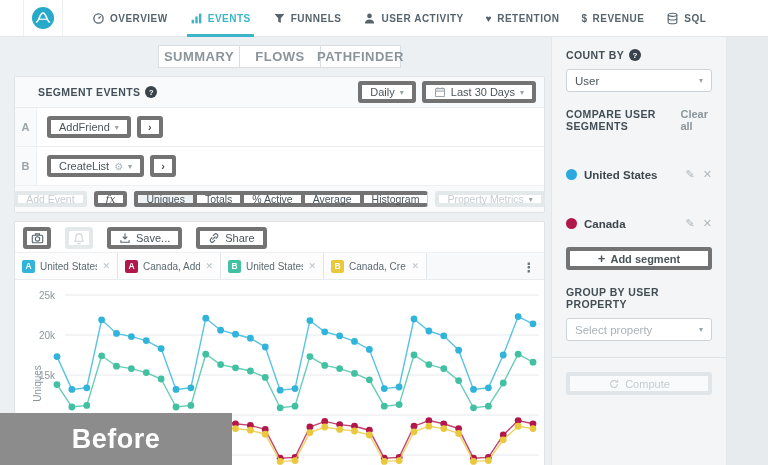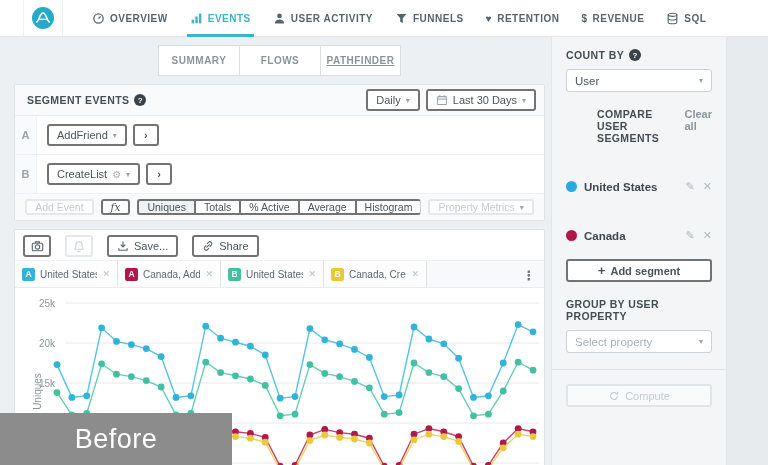--- a/index.html
+++ b/index.html
@@ -16,32 +16,32 @@
   .nav-item.active::after { content:""; position:absolute; left:8px; right:8px; bottom:-1px; height:3px; background:#3bb5c7; }
 
   
   .content { display:flex; height:428px; }
   .main { width:551px; padding:8px 6px 0 14px; }
   .sidebar { width:176px; background:#f3f5f7; border-left:1px solid #e3e7ea; border-right:1px solid #e3e7ea; padding:12px 14px 16px 14px; }
   .right-strip { flex:1; background:#e7ebee; }
 
   
   .subtabs { display:flex; justify-content:center; margin-bottom:8px; }
-  .subtab { width:81px; height:31px; background:#fff; border:1px solid #d9dee2; border-right:none; font-size:10px; font-weight:bold; letter-spacing:.5px; color:#8a949b; display:flex; align-items:center; justify-content:center; cursor:pointer; }
-  .subtab:last-child { border-right:1px solid #d9dee2;text-decoration:underline; }
+  .subtab { width:81px; height:23px; background:#fff; border:1px solid #d9dee2; border-right:none; font-size:13px; font-weight:bold; letter-spacing:.5px; color:#8a949b; display:flex; align-items:center; justify-content:center; cursor:pointer; }
+  .subtab:last-child { border-right:1px solid #d9dee2; }
   .subtab.active { background:#41c4ad; border-color:#41c4ad; color:#fff; }
 
   
   .panel { background:#fff; border:1px solid #dfe3e6; border-radius:2px; }
   .seg-panel { margin-bottom:8px; }
   .seg-header { height:31px; background:#f8fafb; border-bottom:1px solid #e8ecee; display:flex; align-items:center; padding:0 8px 0 12px; }
-  .seg-title { font-size:10.5px; font-weight:bold; letter-spacing:.4px; color:#45505 c6; color:#45505a; display:flex; align-items:center; gap:5px; }
+  .seg-title { font-size:10.5px; font-weight:bold; letter-spacing:.4px; color:#45505 c6; color:#45505a; display:flex; align-items:center; gap:5px;margin-left:11px; }
   .help-dot { width:12px; height:12px; border-radius:50%; background:#38434b; color:#fff; font-size:8px; font-weight:bold; display:inline-flex; align-items:center; justify-content:center; cursor:pointer; }
   .seg-header-right { margin-left:auto; display:flex; gap:6px; }
-  .btn { background:#fff; border:2px solid #737373; border-radius:3px; font-size:11px; color:#4a555b; display:inline-flex; align-items:center; gap:5px; padding:0 8px; height:22px; cursor:pointer; white-space:nowrap; }
+  .btn { background:#fff; border:4px solid #737373; border-radius:3px; font-size:11px; color:#4a555b; display:inline-flex; align-items:center; gap:5px; padding:0 8px; height:22px; cursor:pointer; white-space:nowrap; }
   .btn .caret { font-size:8px; color:#9aa4aa; }
   .seg-row { height:39px; display:flex; align-items:stretch; border-bottom:1px solid #eef1f3; }
   .seg-key { width:22px; background:#f8fafb; border-right:1px solid #eef1f3; display:flex; align-items:center; justify-content:center; font-size:11px; font-weight:bold; color:#9aa5ab; }
   .seg-row-body { display:flex; align-items:center; gap:6px; padding:0 10px; }
   .chev-btn { width:26px; justify-content:center; font-weight:bold; color:#4a555b; }
   .gear { color:#a9b3b9; font-size:10px; }
   .seg-footer { height:26px; background:#f8fafb; display:flex; align-items:center; justify-content:center; gap:7px; }
   .btn.sm { height:16px; font-size:10.5px; }
   .btn.disabled { border-color:#e3e8ea; color:#c5cdd2; cursor:default; }
   .fx { font-style:italic; font-family:"DejaVu Serif",serif; }
@@ -63,35 +63,35 @@
   .legend-menu { position:absolute; right:6px; top:4px; width:18px; height:20px; display:flex; align-items:center; justify-content:center; font-size:13px; font-weight:bold; color:#6b767c; cursor:pointer; }
   .chart-area { position:relative; padding-top:4px; height:187px; }
   .ylabel { position:absolute; left:4px; top:98px; transform:rotate(-90deg); transform-origin:center; font-size:10px; color:#8b969c; }
 
   
   .side-label { font-size:10.5px; font-weight:bold; letter-spacing:.4px; color:#434e54; display:flex; align-items:center; gap:5px; margin-bottom:8px; }
   .side-select { width:100%; height:23px; background:#fff; border:1px solid #ccd4d9; border-radius:3px; display:flex; align-items:center; padding:0 8px; font-size:11.5px; color:#4a555b; cursor:pointer; margin-bottom:16px; }
   .side-select .caret { margin-left:auto; font-size:8px; color:#9aa4aa; }
   .side-select.placeholder { color:#a9b3b9; }
   .compare-head { display:flex; align-items:baseline; margin-bottom:10px; }
-  .compare-head .side-label { margin-bottom:0;margin-left:31px; }
+  .compare-head .side-label { margin-bottom:0; }
   .clear-all { margin-left:auto; font-size:11px; color:#8b969c; cursor:pointer;font-weight:bold; }
   .segment-row { display:flex; align-items:center; gap:7px; margin-bottom:13px;margin-top:36px; }
   .dot { width:11px; height:11px; border-radius:50%; flex:none; }
   .segment-name { font-size:11.5px; font-weight:bold; color:#3d474d; }
   .seg-actions { margin-left:auto; display:flex; gap:8px; color:#aeb8bd; font-size:11px; }
   .seg-actions span { cursor:pointer; }
   .add-seg { width:100%; height:23px; justify-content:center; font-weight:bold; font-size:11px; margin:4px 0 16px 0; }
   .add-seg .plus { font-size:13px; font-weight:bold; }
   .compute-sec { border-top:1px solid #dee3e6; margin:14px -14px 0 -14px; padding:14px 14px 0 14px; }
   .compute-btn { width:100%; height:23px; justify-content:center; background:#f8fafb; border-color:#dfe5e8; color:#c3cdd2; font-size:11px; cursor:default; }
 
   
   .before-overlay { position:absolute; left:0; top:413px; width:232px; height:52px; background:#8c8c8c; display:flex; align-items:center; justify-content:center; z-index:30; }
-  .before-overlay span { color:#fff; font-size:27px; font-weight:normal; letter-spacing:.5px; }
+  .before-overlay span { color:#fff; font-size:27px; font-weight:bold; letter-spacing:.5px; }
 
   svg.ic { display:block; }
 </style>
 </head>
 <body>
 
 <div class="app">
 
   <header class="nav">
     <div class="logo-cell">
@@ -119,33 +119,33 @@
               <rect x="2" y="9.5" width="3" height="4.5"></rect>
               <rect x="6.5" y="5.5" width="3" height="8.5"></rect>
               <rect x="11" y="2" width="3" height="12"></rect>
             </svg>
           </span>
         <span>EVENTS</span>
       </a>
       <a class="nav-item">
         <span class="nic">
             <svg class="ic" width="13" height="13" viewBox="0 0 16 16" fill="currentColor">
+              <path d="M2 2.5h12L9.6 7.6v6L6.4 12V7.6z"></path>
+            </svg>
+          </span>
+        <span>FUNNELS</span>
+      </a>
+      <a class="nav-item">
+        <span class="nic">
+            <svg class="ic" width="13" height="13" viewBox="0 0 16 16" fill="currentColor">
               <circle cx="8" cy="4.8" r="2.9"></circle>
               <path d="M2.3 14c0-3.1 2.6-4.7 5.7-4.7s5.7 1.6 5.7 4.7z"></path>
             </svg>
           </span>
         <span>USER ACTIVITY</span>
-      </a>
-      <a class="nav-item">
-        <span class="nic">
-            <svg class="ic" width="13" height="13" viewBox="0 0 16 16" fill="currentColor">
-              <path d="M2 2.5h12L9.6 7.6v6L6.4 12V7.6z"></path>
-            </svg>
-          </span>
-        <span>FUNNELS</span>
       </a>
       <a class="nav-item">
         <span class="nic">♥</span>
         <span>RETENTION</span>
       </a>
       <a class="nav-item">
         <span class="nic">$</span>
         <span>REVENUE</span>
       </a>
       <a class="nav-item">

